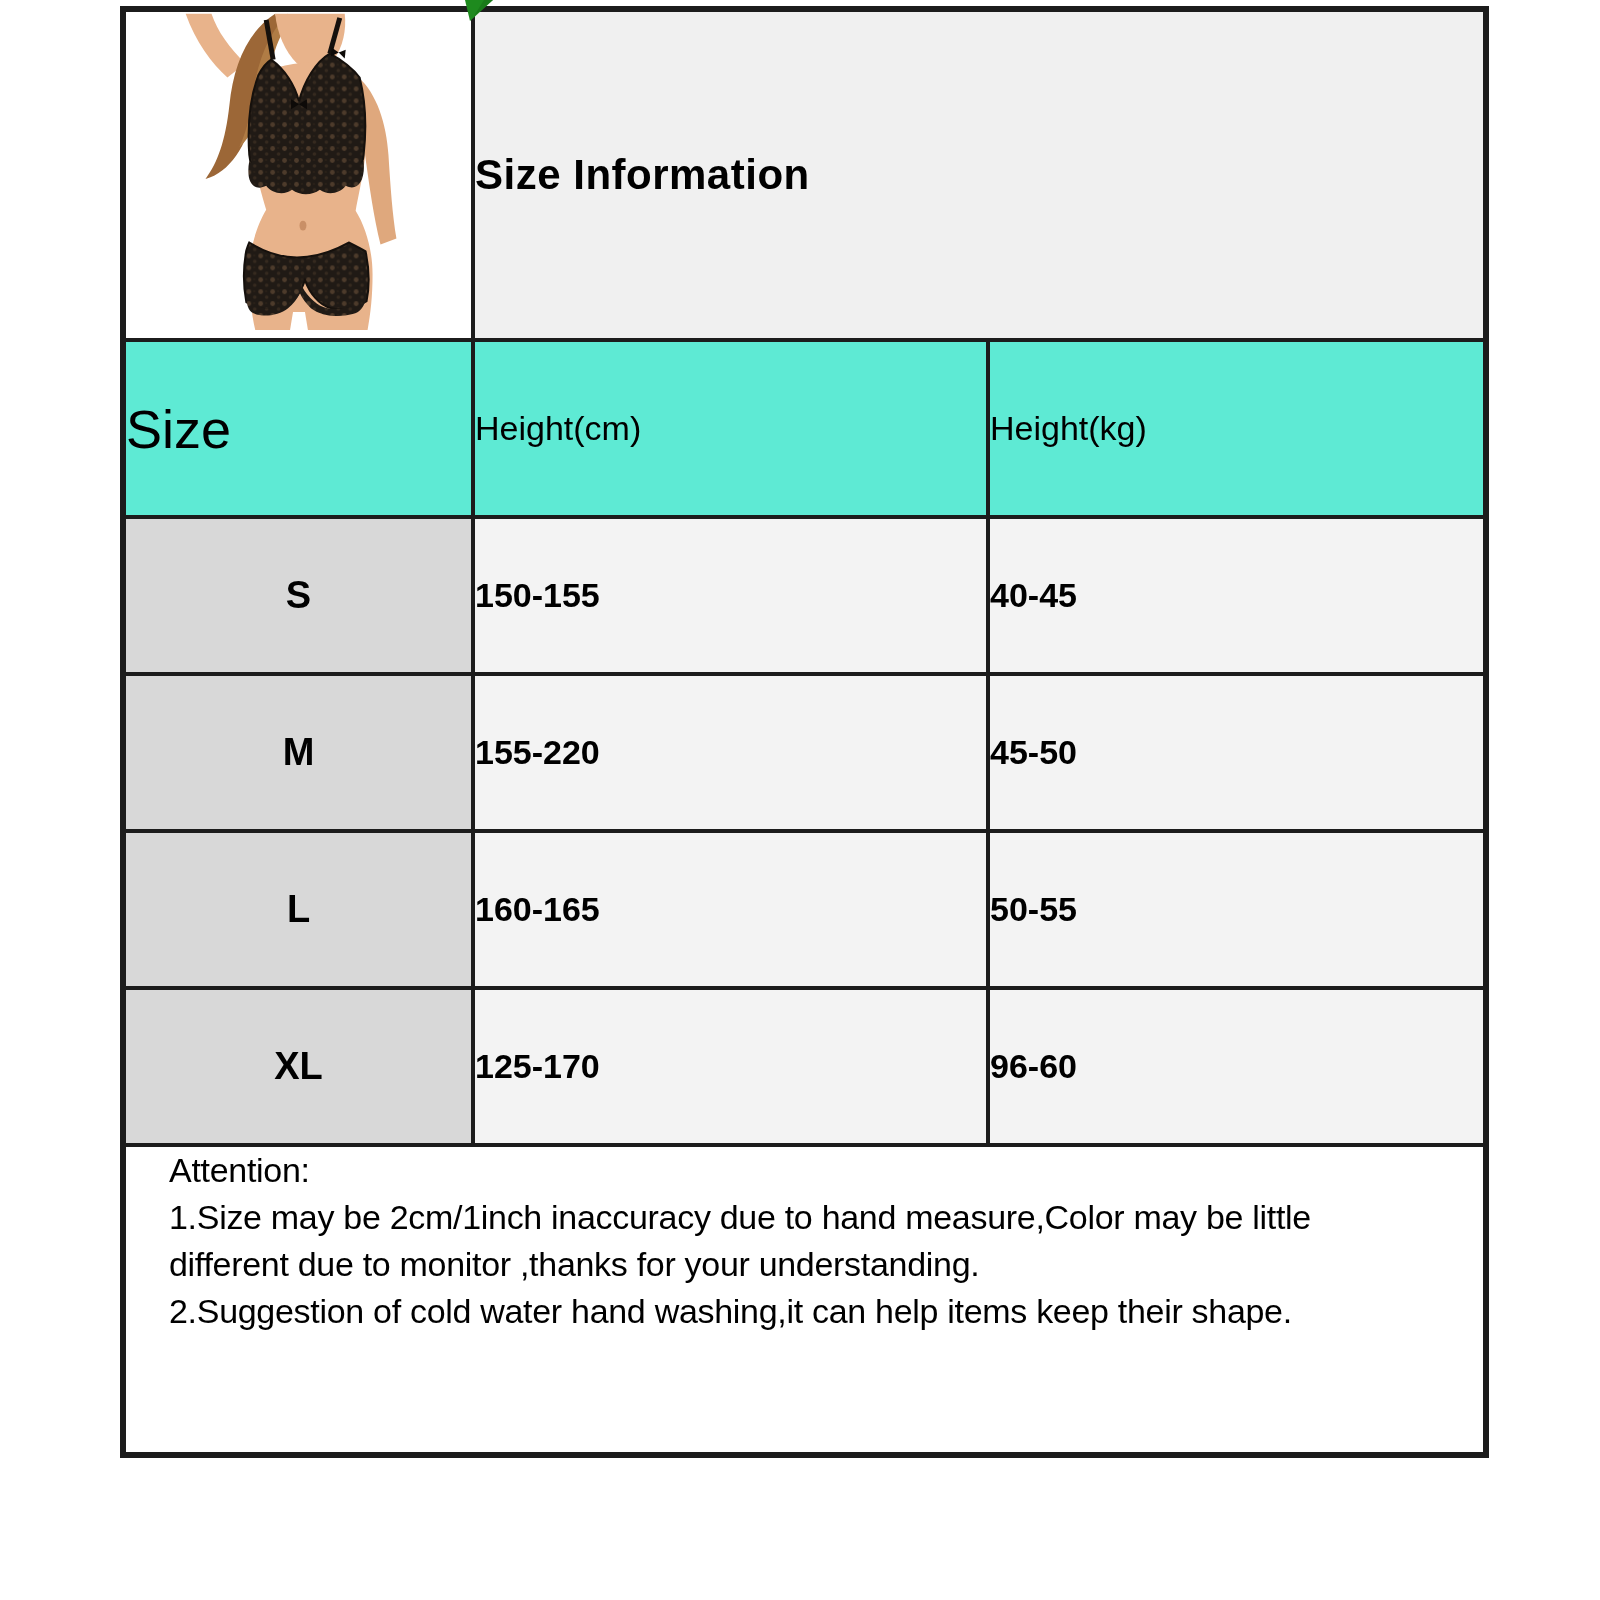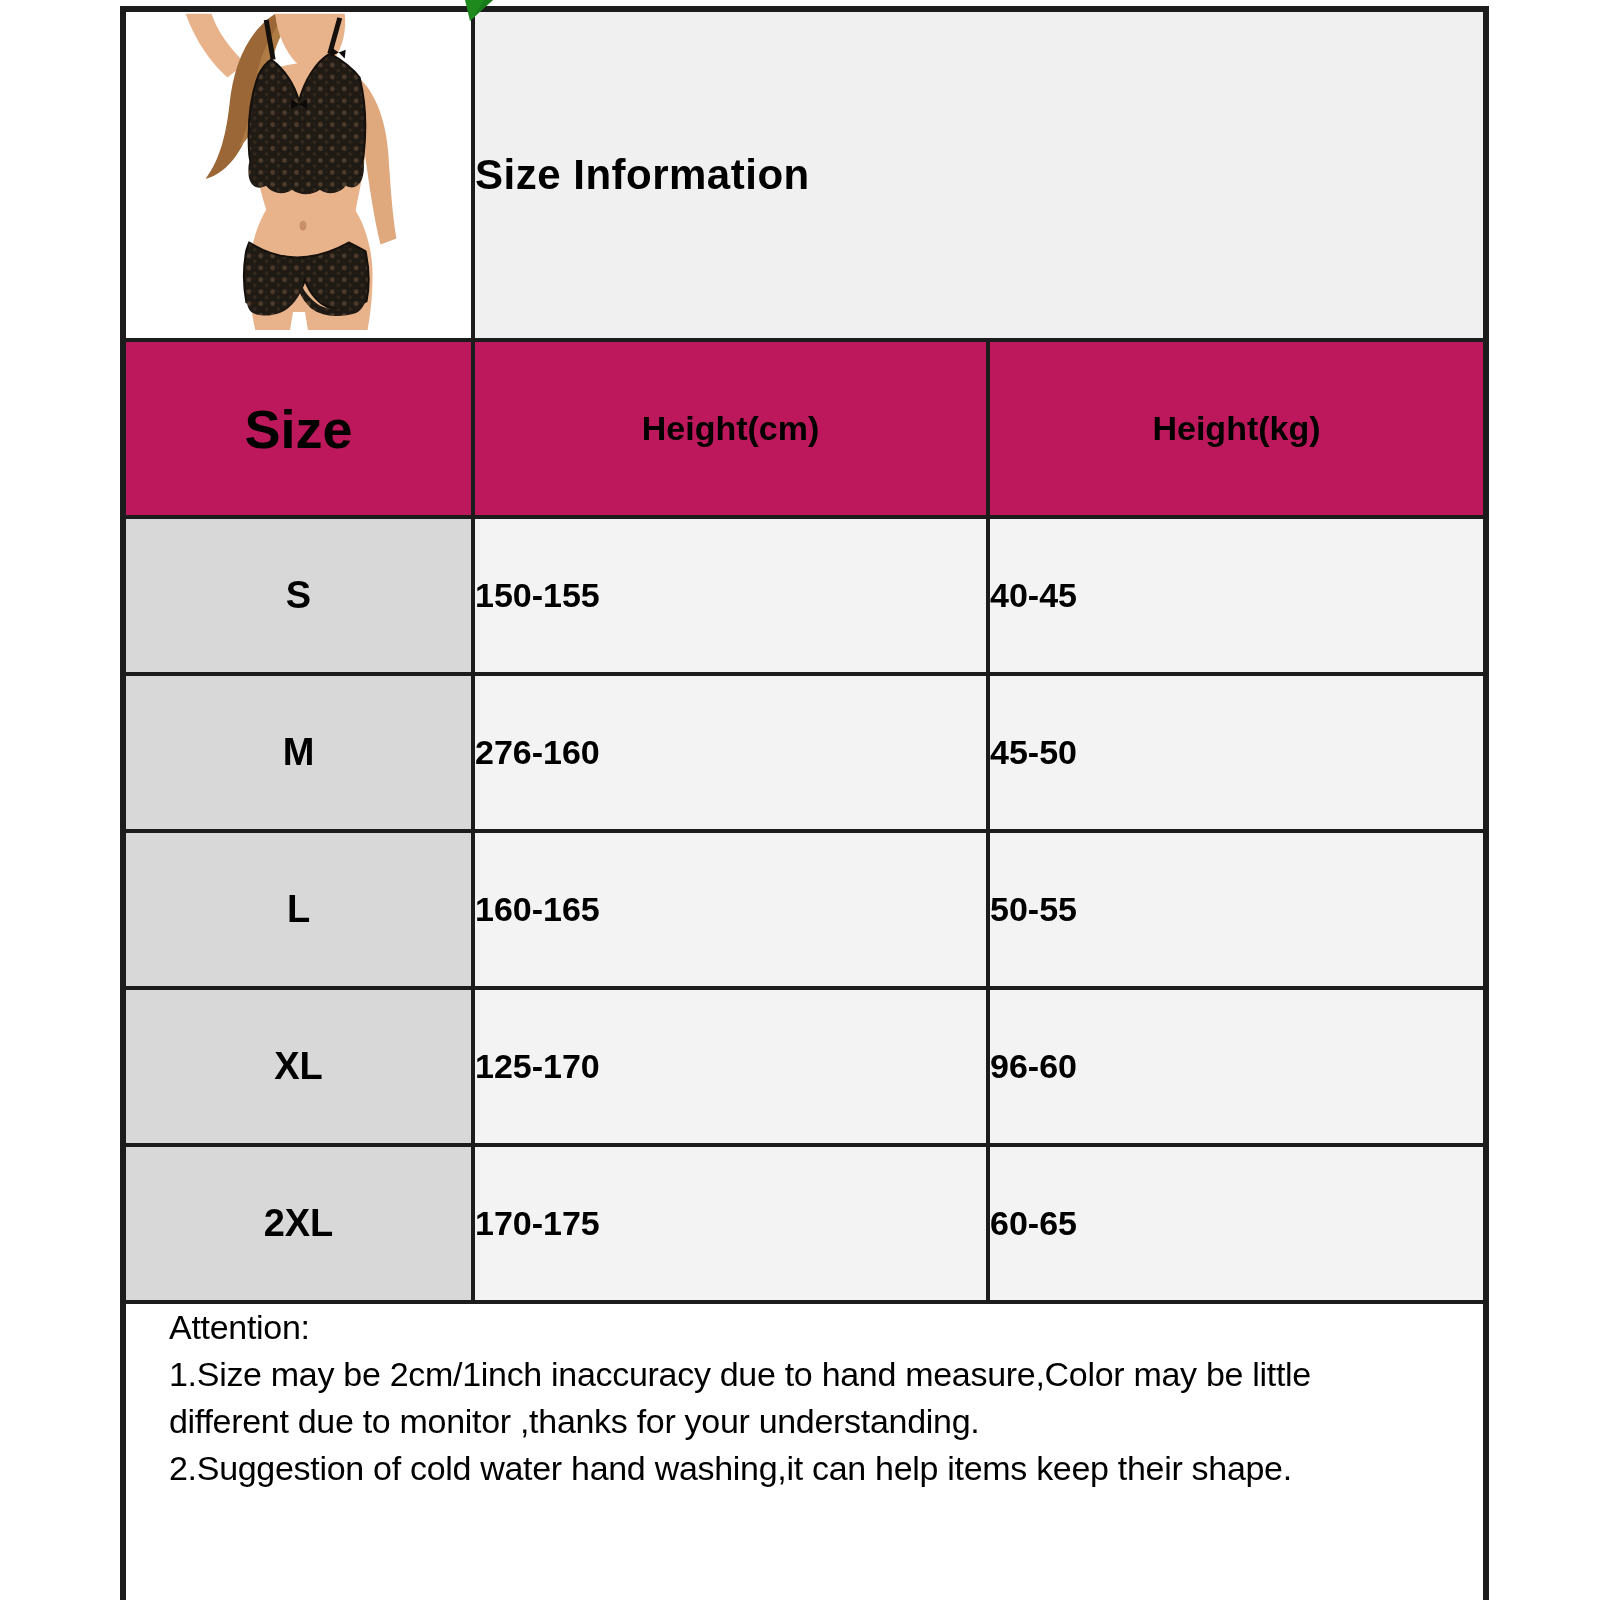--- a/index.html
+++ b/index.html
@@ -38,24 +38,24 @@
     text-align:left;
     vertical-align:middle;
     font-size:42px;
     font-weight:bold;
     letter-spacing:0.5px;
     color:#000;
   }
 
   tr.header-row th{
     height:173px;
-    background:#be185d;
-    text-align:center;
+    background:#5eead4;
+    text-align:left;
     vertical-align:middle;
-    font-weight:bold;
+    font-weight:normal;
     font-size:34px;
     color:#000;
   }
   tr.header-row th.size-head{font-size:54px;}
 
   tr.data-row{height:157px;}
   .size-cell{
     background:#d8d8d8;
     text-align:center;vertical-align:middle;
     font-weight:bold;font-size:38px;color:#000;
@@ -155,37 +155,32 @@
         <th>Height(kg)</th>
       </tr>
 
       <tr class="data-row">
         <td class="size-cell">S</td>
         <td class="val-cell">150-155</td>
         <td class="val-cell">40-45</td>
       </tr>
       <tr class="data-row">
         <td class="size-cell">M</td>
-        <td class="val-cell">276-160</td>
+        <td class="val-cell">155-220</td>
         <td class="val-cell">45-50</td>
       </tr>
       <tr class="data-row">
         <td class="size-cell">L</td>
         <td class="val-cell">160-165</td>
         <td class="val-cell">50-55</td>
       </tr>
       <tr class="data-row">
         <td class="size-cell">XL</td>
         <td class="val-cell">125-170</td>
         <td class="val-cell">96-60</td>
-      </tr>
-      <tr class="data-row">
-        <td class="size-cell">2XL</td>
-        <td class="val-cell">170-175</td>
-        <td class="val-cell">60-65</td>
       </tr>
 
       <tr>
         <td class="attention-cell" colspan="3">
           <div class="att-line">Attention:</div>
           <div class="att-line">1.Size may be 2cm/1inch inaccuracy due to hand measure,Color may be little</div>
           <div class="att-line">different due to monitor ,thanks for your understanding.</div>
           <div class="att-line">2.Suggestion of cold water hand washing,it can help items keep their shape.</div>
         </td>
       </tr>

